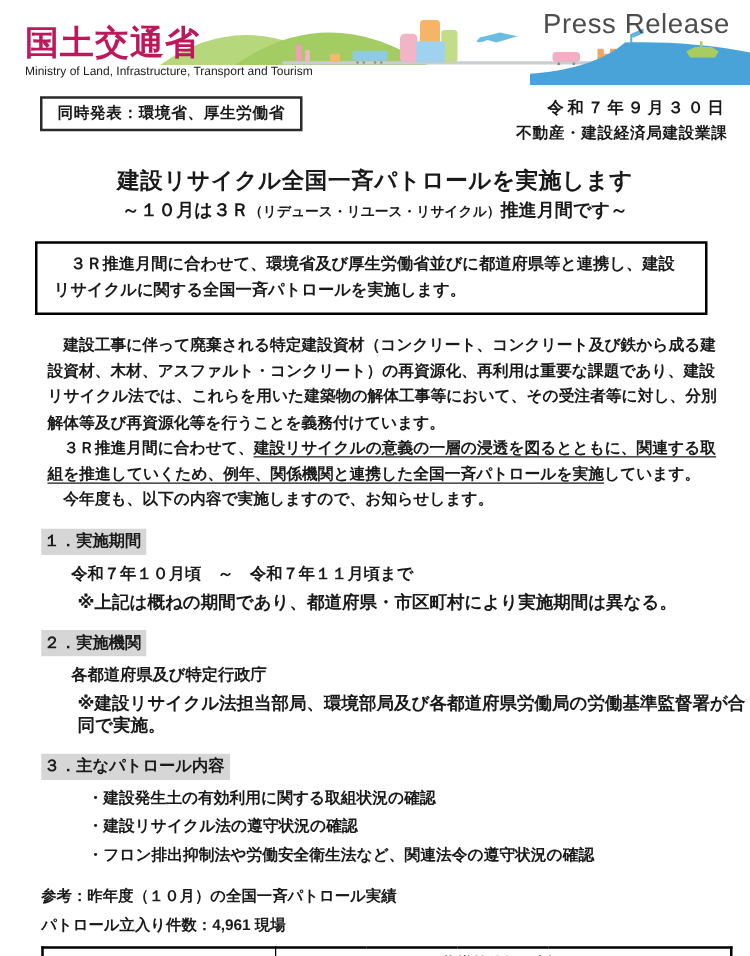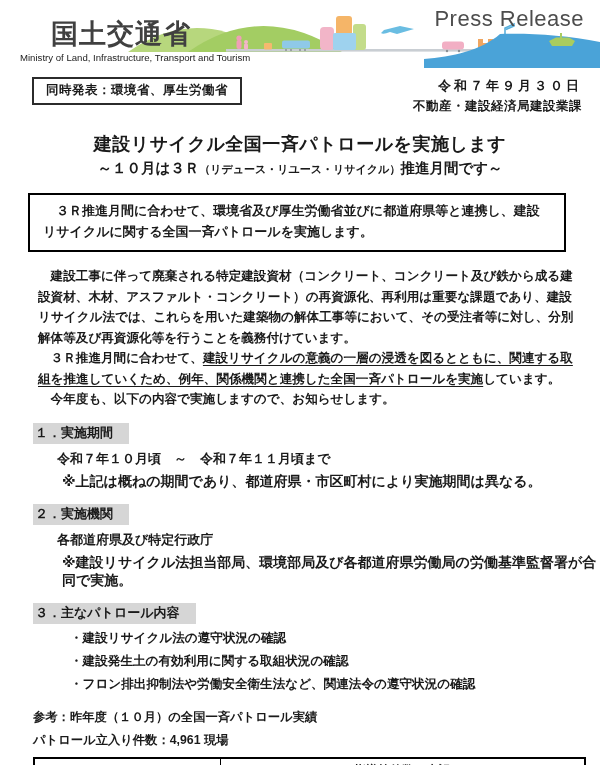--- a/index.html
+++ b/index.html
@@ -14,22 +14,22 @@
     font-family: "Liberation Sans", "DejaVu Sans", sans-serif;
     color: #1a1a1a;
     font-weight: 700;
   }
 
   
   .header { position: relative; height: 68px; }
   .header-art { position: absolute; left: 0; top: 0; }
   .logo-block { position: absolute; left: 20px; top: 18px; }
   .logo-ja {
-    font-size: 27px; font-weight: 700; color: #404040;
-    letter-spacing: 1px; line-height: 1.2; margin-left: 31px;
+    font-size: 27px; font-weight: 700; color: #be185d;
+    letter-spacing: 1px; line-height: 1.2;
   }
   .logo-en { font-size: 9.6px; font-weight: 400; color: #222; margin-top: 2px; }
   .press-release {
     position: absolute; right: 16px; top: 6px;
     font-size: 22px; font-weight: 400; color: #4d4d4d; letter-spacing: 0.5px;
   }
 
   
   .subheader {
     display: flex; justify-content: space-between; align-items: flex-start;
@@ -61,21 +61,21 @@
   
   .body-text { margin: 14px 17px 0 38px; font-size: 12.6px; line-height: 1.63; }
   .body-text p { text-indent: 1em; }
   .ul { text-decoration: underline; text-underline-offset: 3px; }
 
   
   .section { margin-top: 13px; }
   .sec-heading {
     display: inline-block; margin-left: 33px;
     font-size: 13px; font-weight: 700;
-    background: #d6d6d6; padding: 1px 16px 2px 2px;
+    background: #d6d6d6; padding: 1px 4px 2px 2px;
   }
   .sec-line { margin: 6px 0 0 57px; font-size: 13px; font-weight: 700; }
   .sec-note { margin: 5px 0 0 62px; font-size: 14px; font-weight: 700; }
   .bullet { margin: 6px 0 0 70px; font-size: 12.6px; font-weight: 700; }
 
   
   .reference { margin: 16px 0 0 33px; font-size: 12.3px; font-weight: 700; }
   .reference .ref-line2 { margin-top: 6px; }
 
   
@@ -175,22 +175,22 @@
   </div>
 
   <div class="section">
     <div class="sec-heading">２．実施機関</div>
     <div class="sec-line">各都道府県及び特定行政庁</div>
     <div class="sec-note">※建設リサイクル法担当部局、環境部局及び各都道府県労働局の労働基準監督署が合同で実施。</div>
   </div>
 
   <div class="section">
     <div class="sec-heading">３．主なパトロール内容</div>
+    <div class="bullet">・建設発生土の有効利用に関する取組状況の確認</div>
     <div class="bullet">・建設リサイクル法の遵守状況の確認</div>
-    <div class="bullet">・建設発生土の有効利用に関する取組状況の確認</div>
     <div class="bullet">・フロン排出抑制法や労働安全衛生法など、関連法令の遵守状況の確認</div>
   </div>
 
   <div class="reference">
     <div>参考：昨年度（１０月）の全国一斉パトロール実績</div>
     <div class="ref-line2">パトロール立入り件数：4,961 現場</div>
   </div>
 
   <table class="results">
     <tbody>

